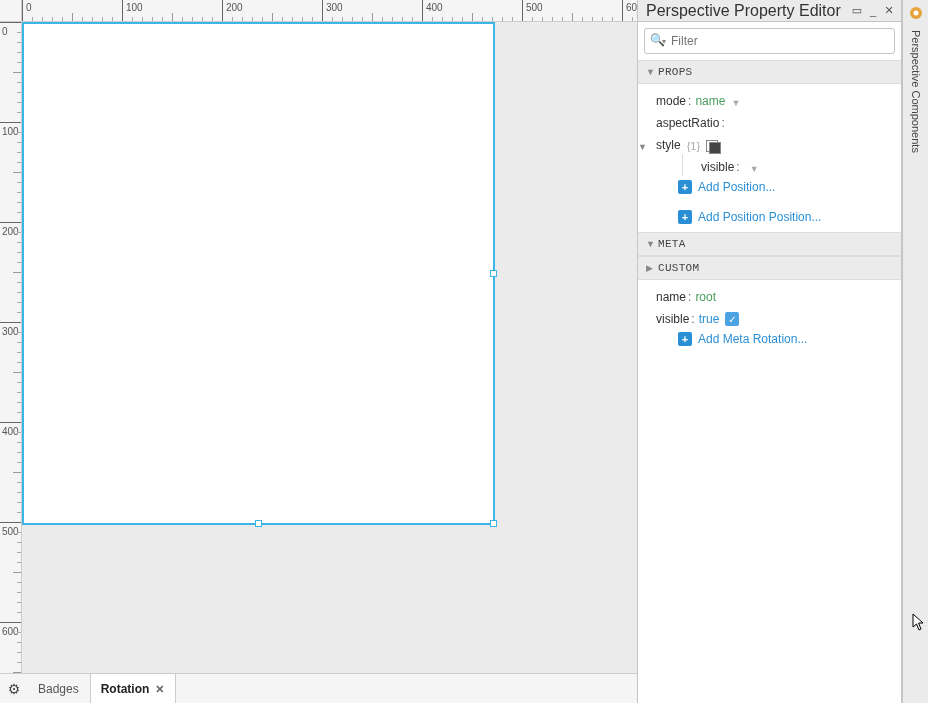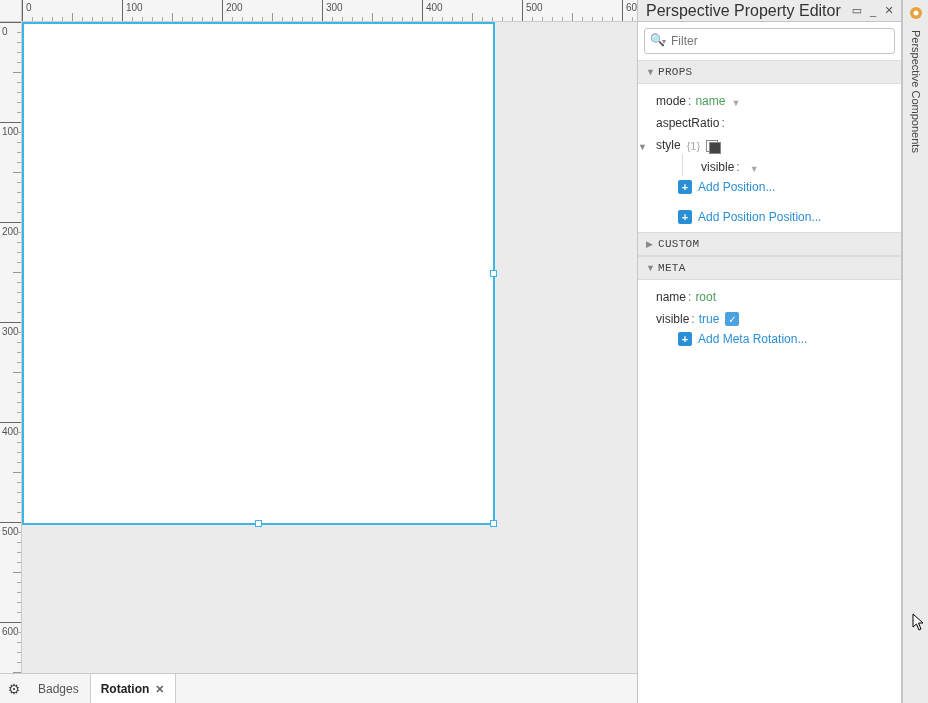--- a/index.html
+++ b/index.html
@@ -319,27 +319,27 @@
   </div>
 
   <div class="section-body">
     <div class="add-row">
       <span class="plus">+</span>
       <span class="link">Add Position Position...</span>
     </div>
   </div>
 
   <div class="section-header">
+    <span class="arrow down"></span>
+    <span class="name">META</span>
+  </div>
+
+  <div class="section-header">
     <span class="arrow right"></span>
     <span class="name">CUSTOM</span>
-  </div>
-
-  <div class="section-header">
-    <span class="arrow down"></span>
-    <span class="name">META</span>
   </div>
   <div class="section-body">
     <div class="prop-row">
       <span class="key">name</span>
       <span class="colon">:</span>
       <span class="val-green">root</span>
     </div>
     <div class="prop-row">
       <span class="key">visible</span>
       <span class="colon">:</span>

